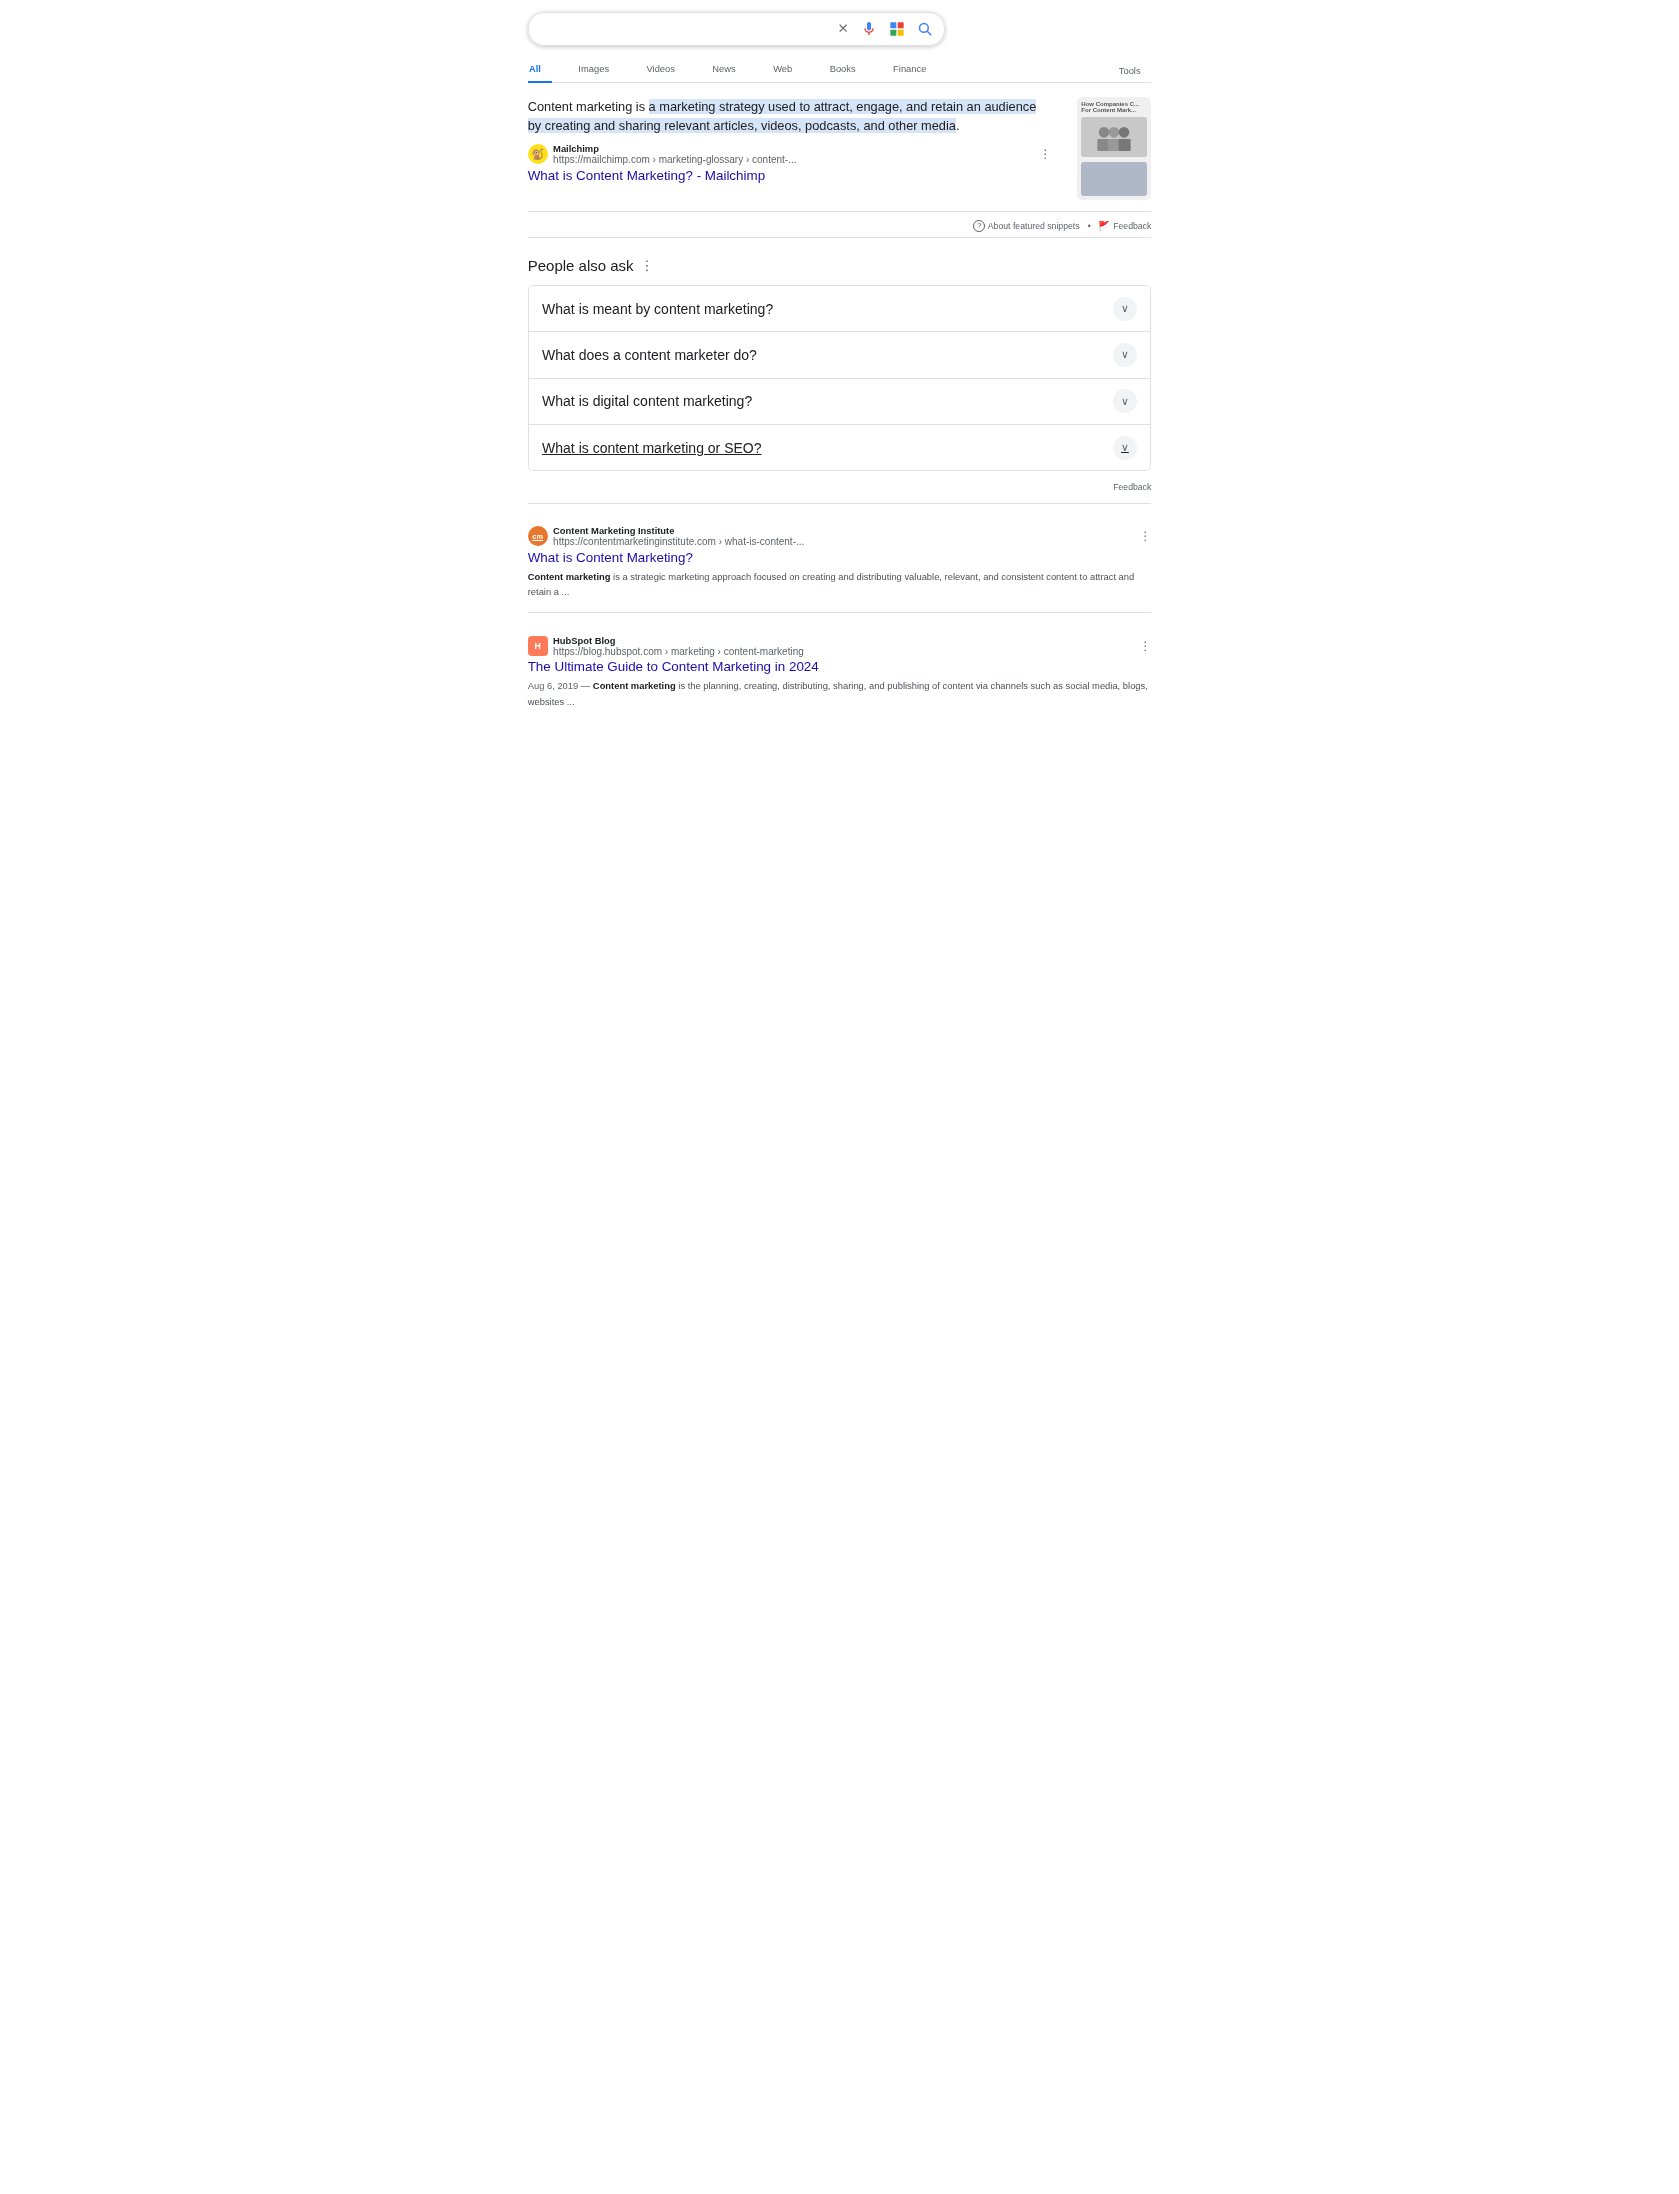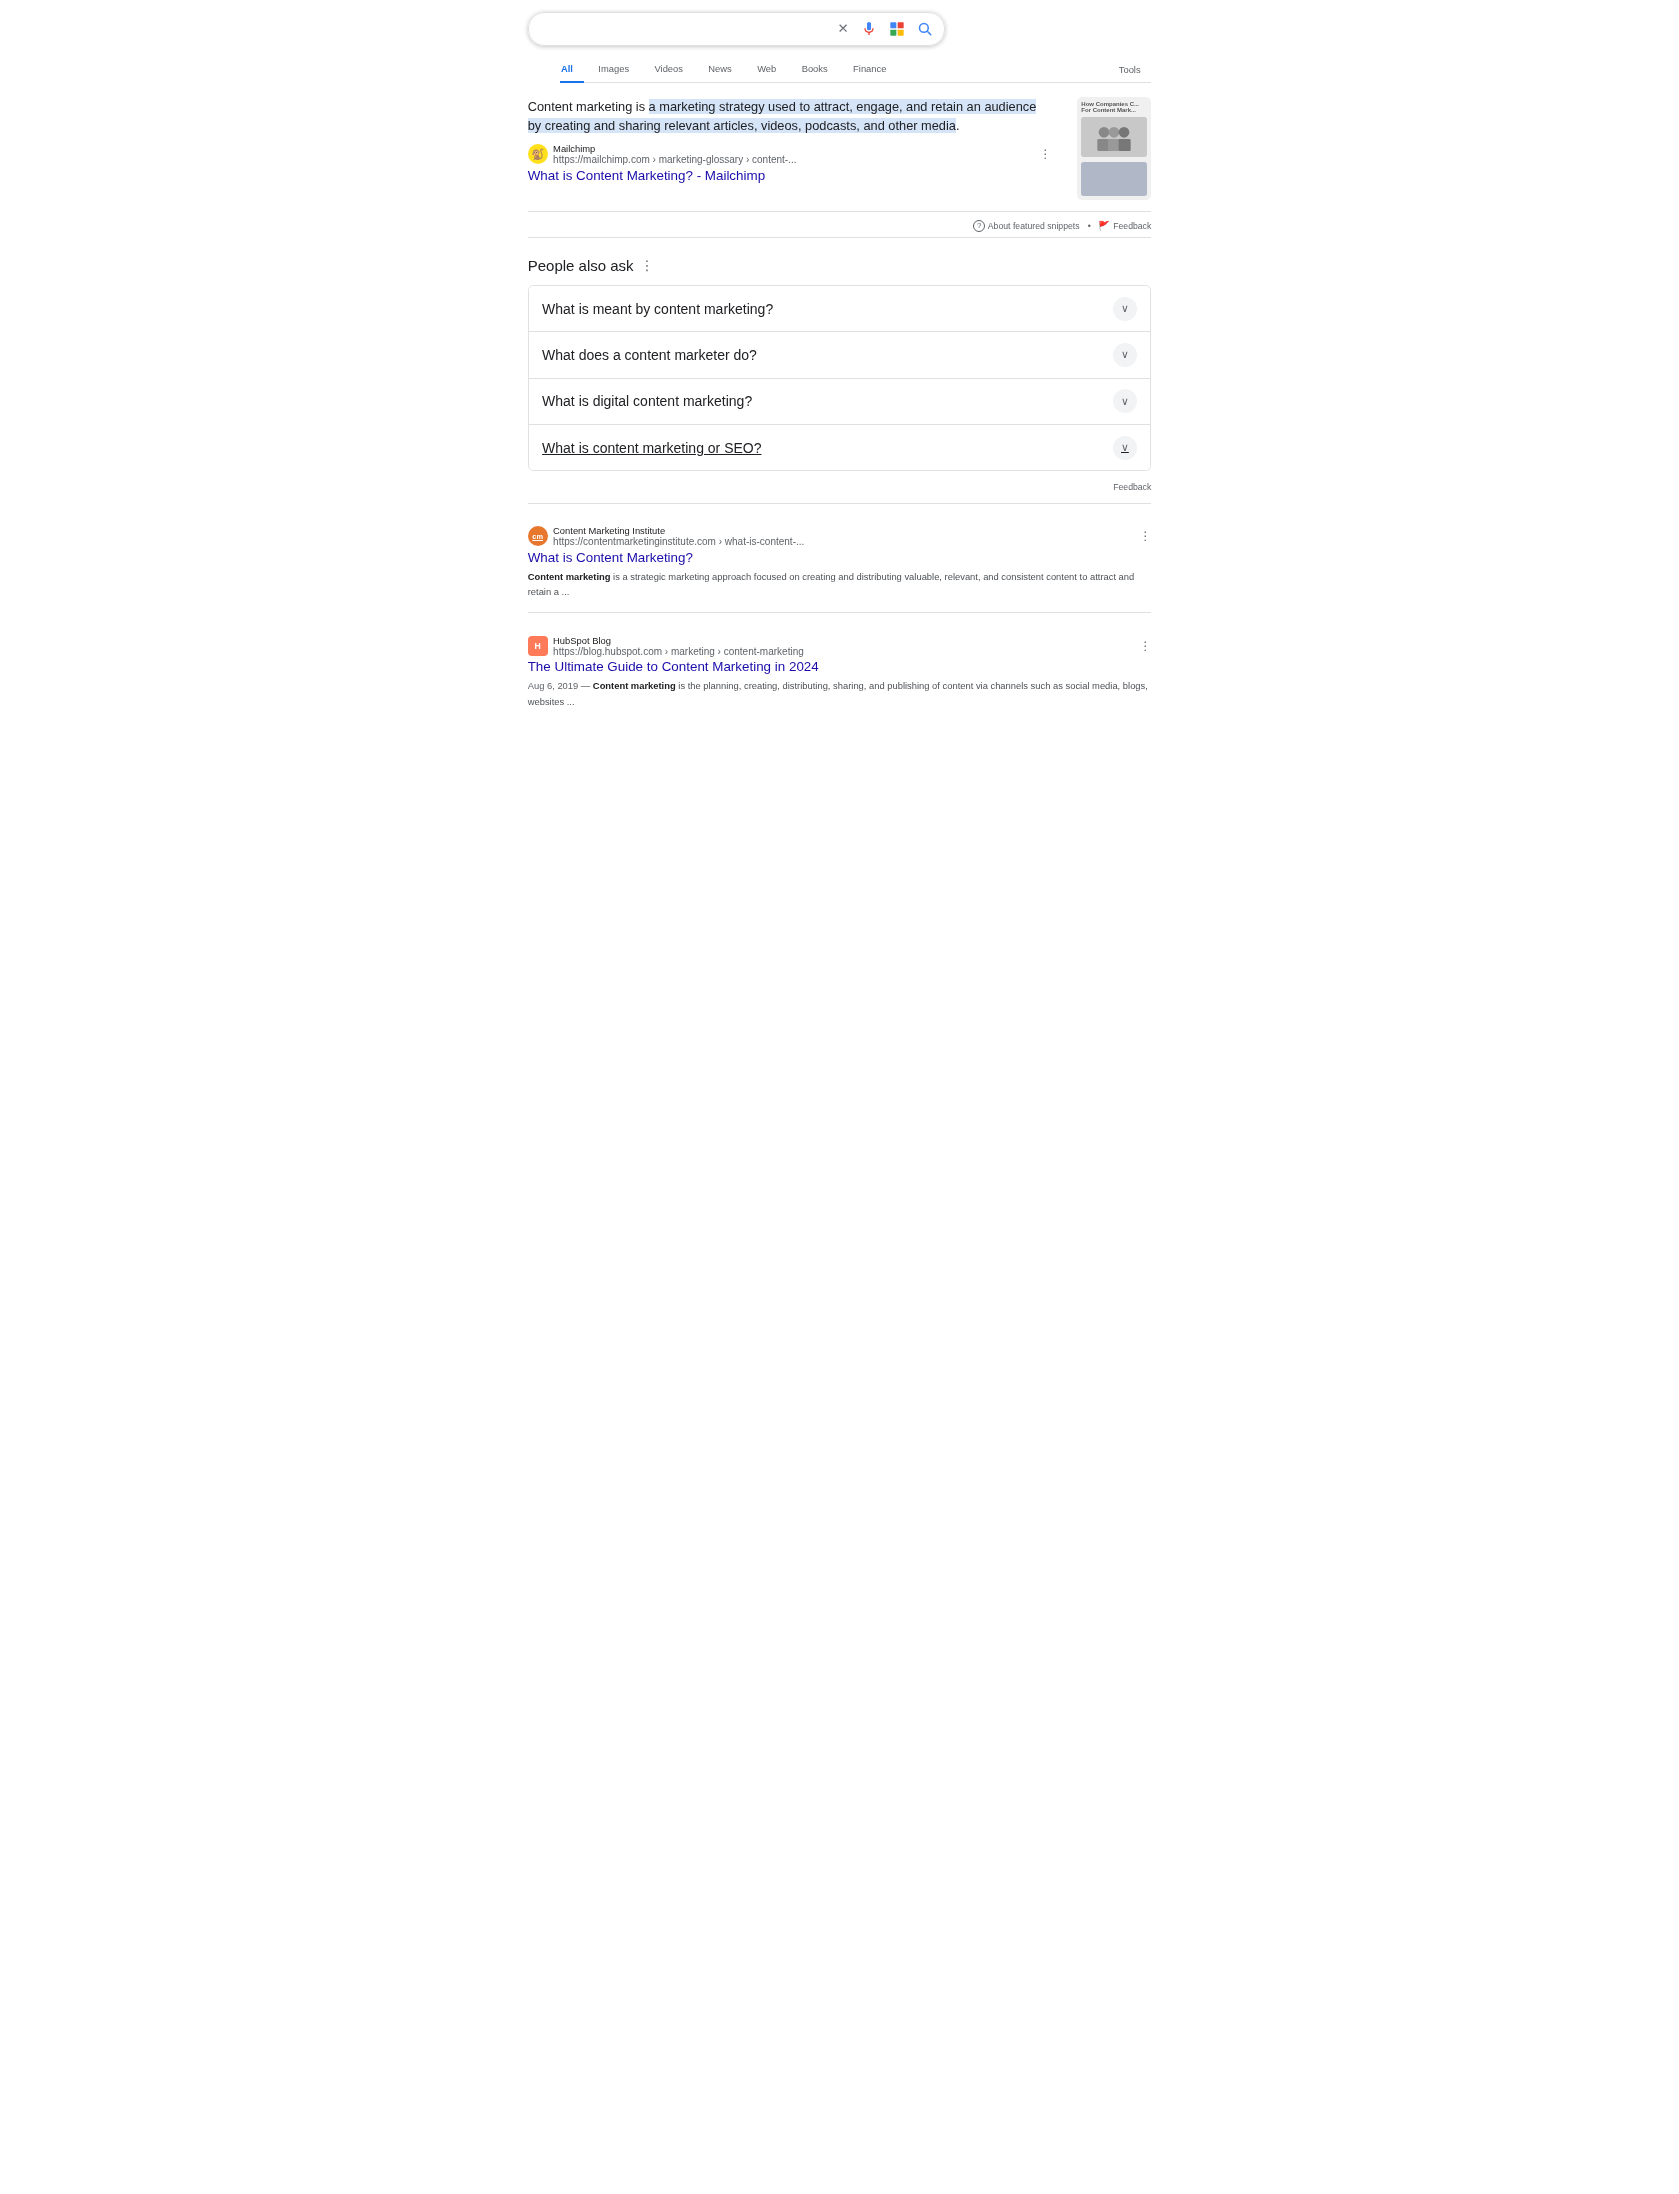--- a/index.html
+++ b/index.html
@@ -49,25 +49,24 @@
       background: none;
       border: none;
       padding: 1.3px;
     }
     .clear-icon { color: #70757a; font-size: 13.4px; }
     .search-icon-btn { font-size: 15px; color: #4285f4; }
 
     
     .nav-tabs {
       display: flex;
-      align-items: center;
+      align-items: flex-end;
       border-bottom: 0.7px solid #e0e0e0;
       padding: 2.7px 0 0 0;
-      gap: 4px;
-      margin-left: 32px;
+      gap: 16px;
     }
     .nav-tab {
       padding: 6.7px 10.7px;
       font-size: 9.4px;
       color: #5f6368;
       cursor: pointer;
       border-bottom: 2px solid transparent;
       margin-bottom: -0.7px;
       white-space: nowrap;
       text-decoration: none;
@@ -156,21 +155,21 @@
       align-items: center;
       justify-content: center;
       font-size: 10.7px;
       overflow: hidden;
     }
     .source-details {
       flex: 1;
     }
     .source-name {
       font-size: 9.4px;
-      font-weight: 400;
+      font-weight: 700;
       color: #202124;
     }
     .source-url {
       font-size: 10px;
       color: #5f6368;
       display: flex;
       align-items: center;
       gap: 2.7px;
     }
     .more-icon {

